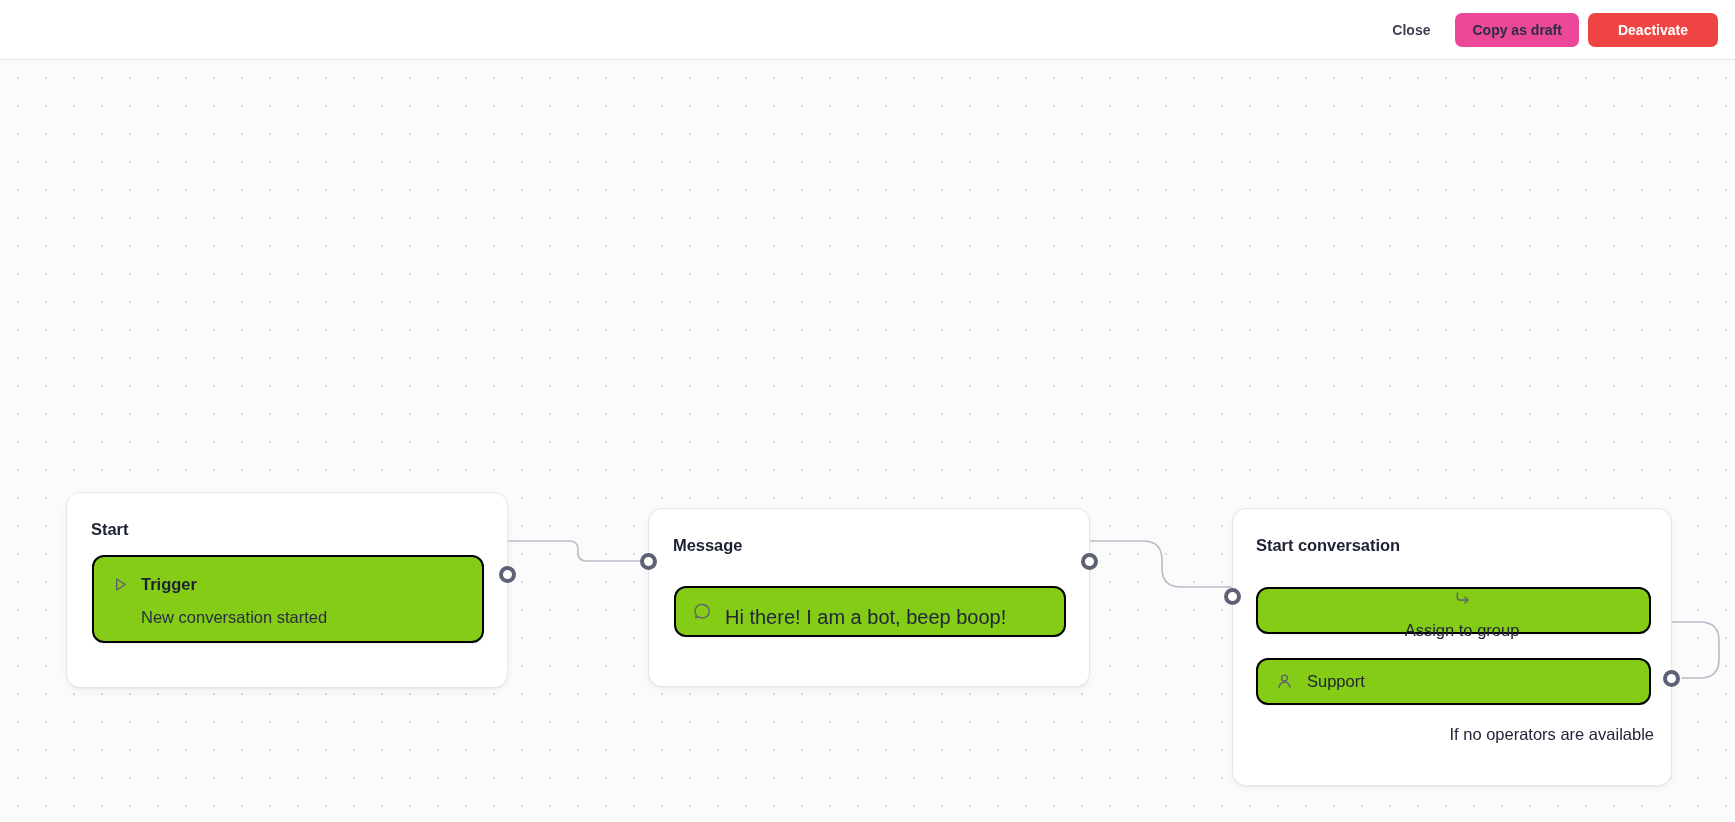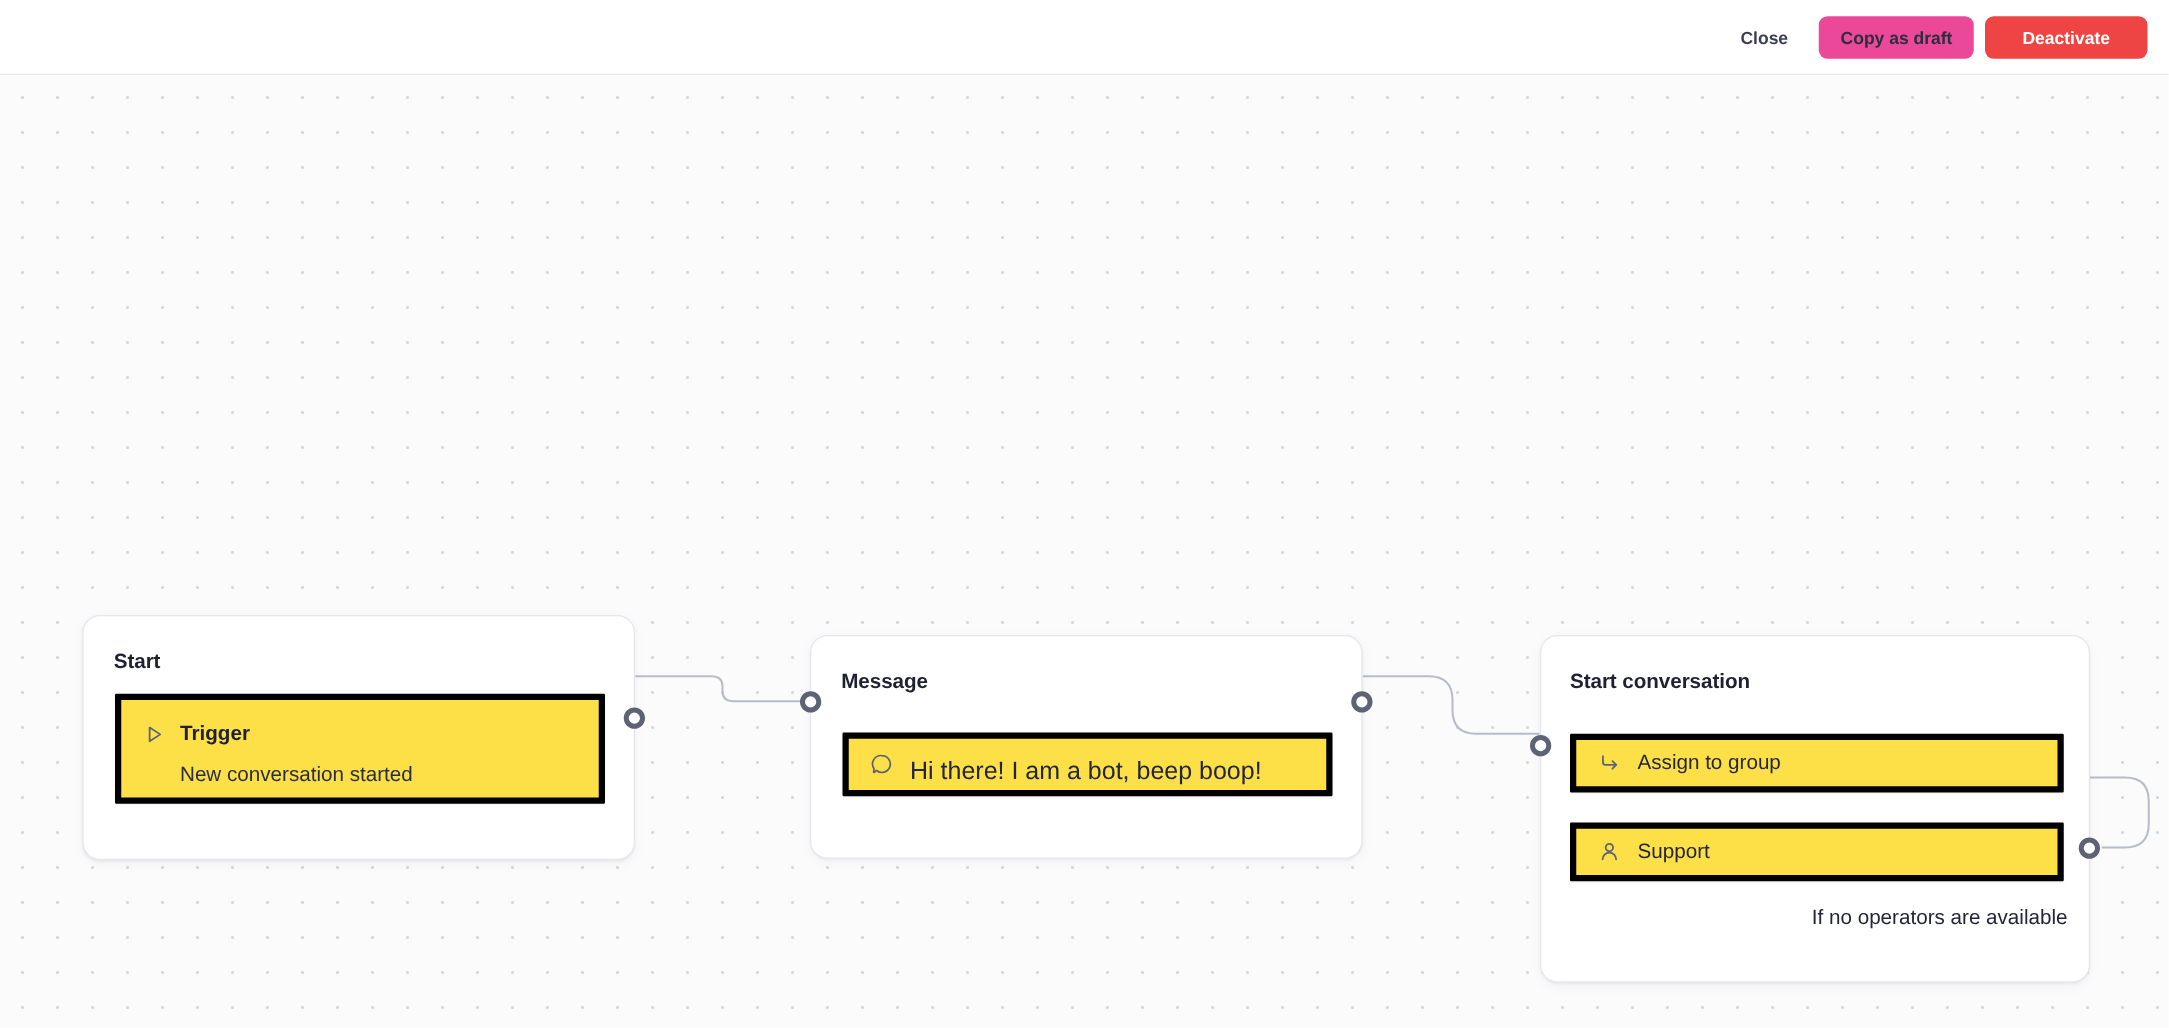--- a/index.html
+++ b/index.html
@@ -76,23 +76,23 @@
     border: 1px solid #e6e7ee;
     border-radius: 14px;
     box-shadow: 0 1px 2px rgba(22,25,45,0.05), 0 3px 10px rgba(22,25,45,0.04);
     z-index: 10;
   }
   .node-title {
     font-size: 16.5px; font-weight: bold; color: #1d2132;
     letter-spacing: -0.05px;
   }
   .inner-card {
-    background: #fde047;
-    border: 5px solid #000000;
-    border-radius: 1px;
+    background: #84cc16;
+    border: 2px solid #000000;
+    border-radius: 12px;
     box-shadow: 0 1px 2px rgba(22,25,45,0.05);
   }
   .row { display: flex; align-items: center; gap: 12px; }
   .row-label { font-size: 16.5px; color: #222638; }
   .ico { flex: 0 0 auto; display: inline-flex; align-items: center; justify-content: center; color: #5d6274; }
   .ico svg { display: block; }
 
   
   #node-start { left: 66px; top: 432px; width: 442px; height: 196px; }
   #node-start .node-title { position: absolute; left: 24px; top: 27px; }
@@ -113,21 +113,21 @@
   }
   #node-message .bubble-text { font-size: 20px; color: #222638; white-space: nowrap; margin-top: 12px; }
 
   
   #node-assign { left: 1232px; top: 448px; width: 440px; height: 278px; }
   #node-assign .node-title { position: absolute; left: 23px; top: 27px; }
   #node-assign .opt {
     position: absolute; left: 23px; width: 395px; height: 47px;
     display: flex; align-items: center; padding-left: 17px; gap: 13px;
   }
-  #node-assign .opt-1 { top: 78px; }
+  #node-assign .opt-1 { top: 78px; flex-direction: column; }
   #node-assign .opt-2 { top: 149px; }
   #node-assign .fallback {
     position: absolute; right: 17px; top: 216px;
     font-size: 16.5px; color: #222638; white-space: nowrap;
   }
 
   
   .port {
     position: absolute; width: 17px; height: 17px;
     border-radius: 50%;

